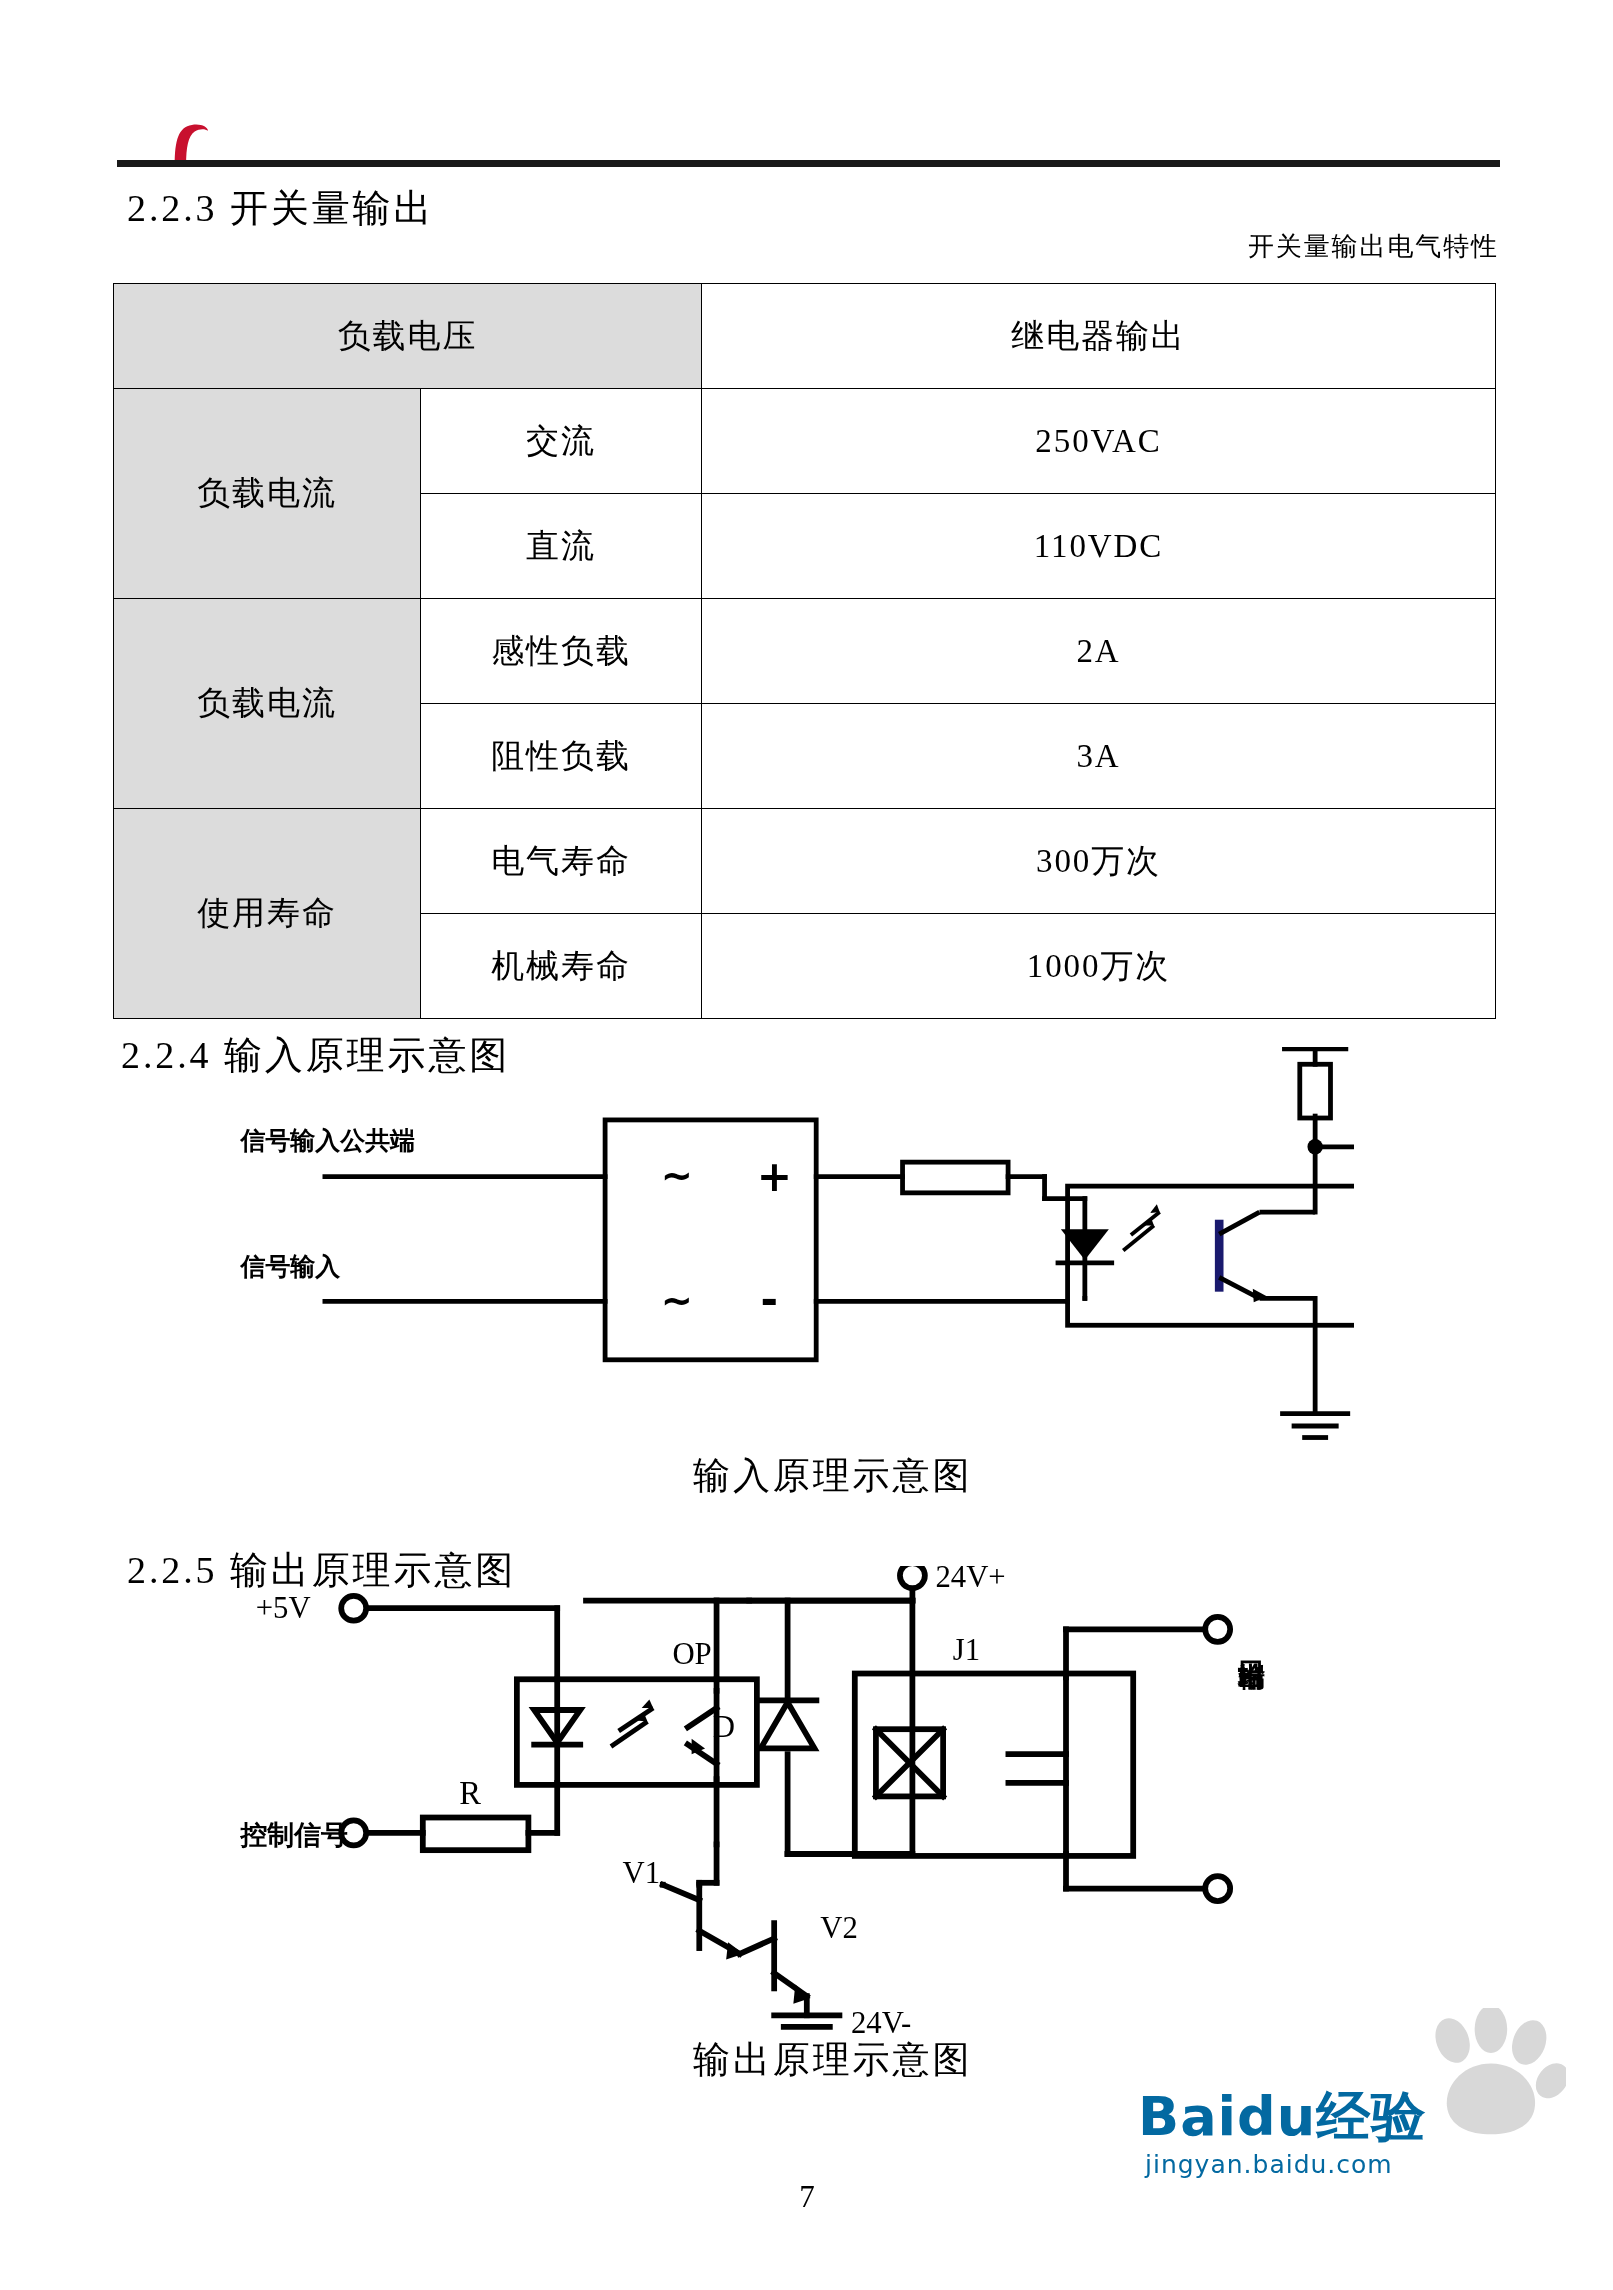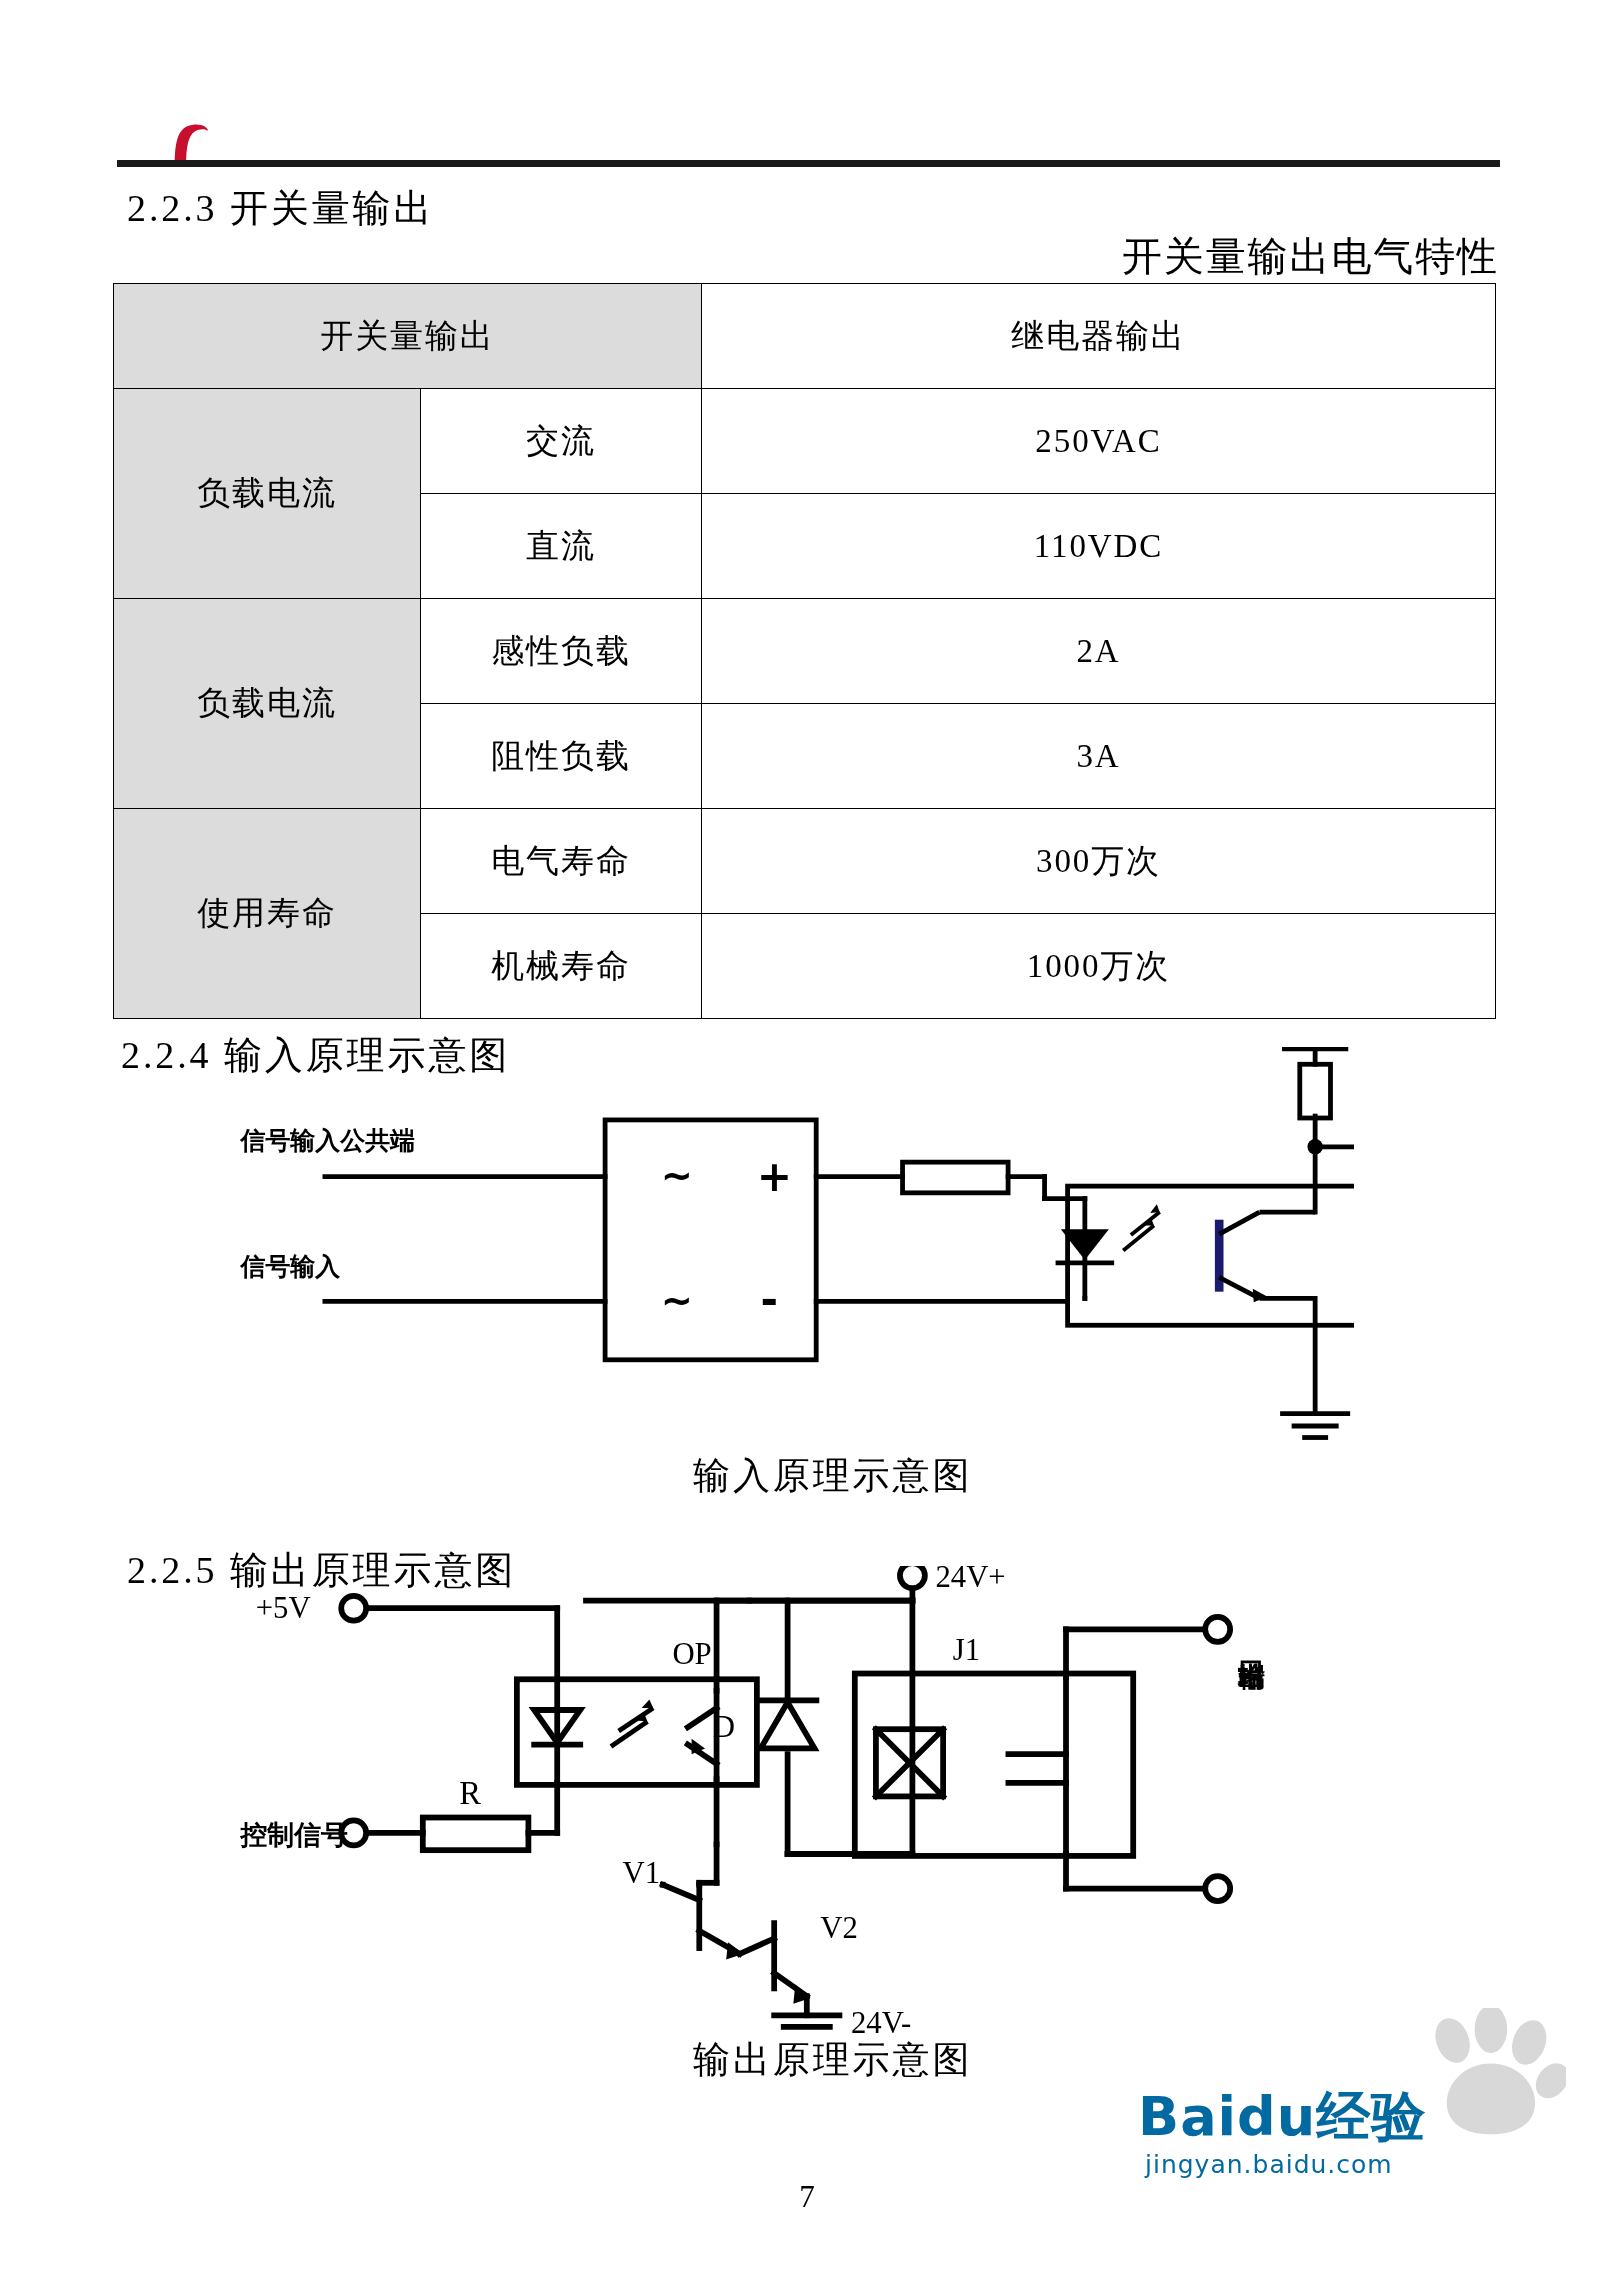--- a/index.html
+++ b/index.html
@@ -30,21 +30,21 @@
     font-family:"Liberation Serif","DejaVu Serif",serif;
     font-size:38px;letter-spacing:2.9px;white-space:nowrap;
   }
   #sec-223{left:127px;top:183px;}
   #sec-224{left:121px;top:1030px;}
   #sec-225{left:127px;top:1545px;text-align:right;}
 
   
   .tbl-caption{
     position:absolute;right:123px;top:229px;
-    font-size:40px;letter-spacing:1.9px;white-space:nowrap;
+    font-size:26px;letter-spacing:1.9px;white-space:nowrap;
   }
 
   
   .spec-table{
     position:absolute;left:113px;top:283px;
     width:1383px;
     border-collapse:collapse;
     table-layout:fixed;
   }
   .spec-table td{
@@ -110,21 +110,21 @@
   <div class="tbl-caption">开关量输出电气特性</div>
 
   <table class="spec-table">
     <colgroup>
       <col class="col-a">
         <col class="col-b">
         <col class="col-c">
     </colgroup>
     <tbody>
       <tr>
-        <td class="c-gray r-head" colspan="2">开关量输出</td>
+        <td class="c-gray r-head" colspan="2">负载电压</td>
         <td class="r-head">继电器输出</td>
       </tr>
 
       <tr>
         <td class="c-gray r-tall" rowspan="2">负载电流</td>
         <td class="r-tall">交流</td>
         <td class="r-tall">250VAC</td>
       </tr>
       <tr>
         <td class="r-tall">直流</td>

